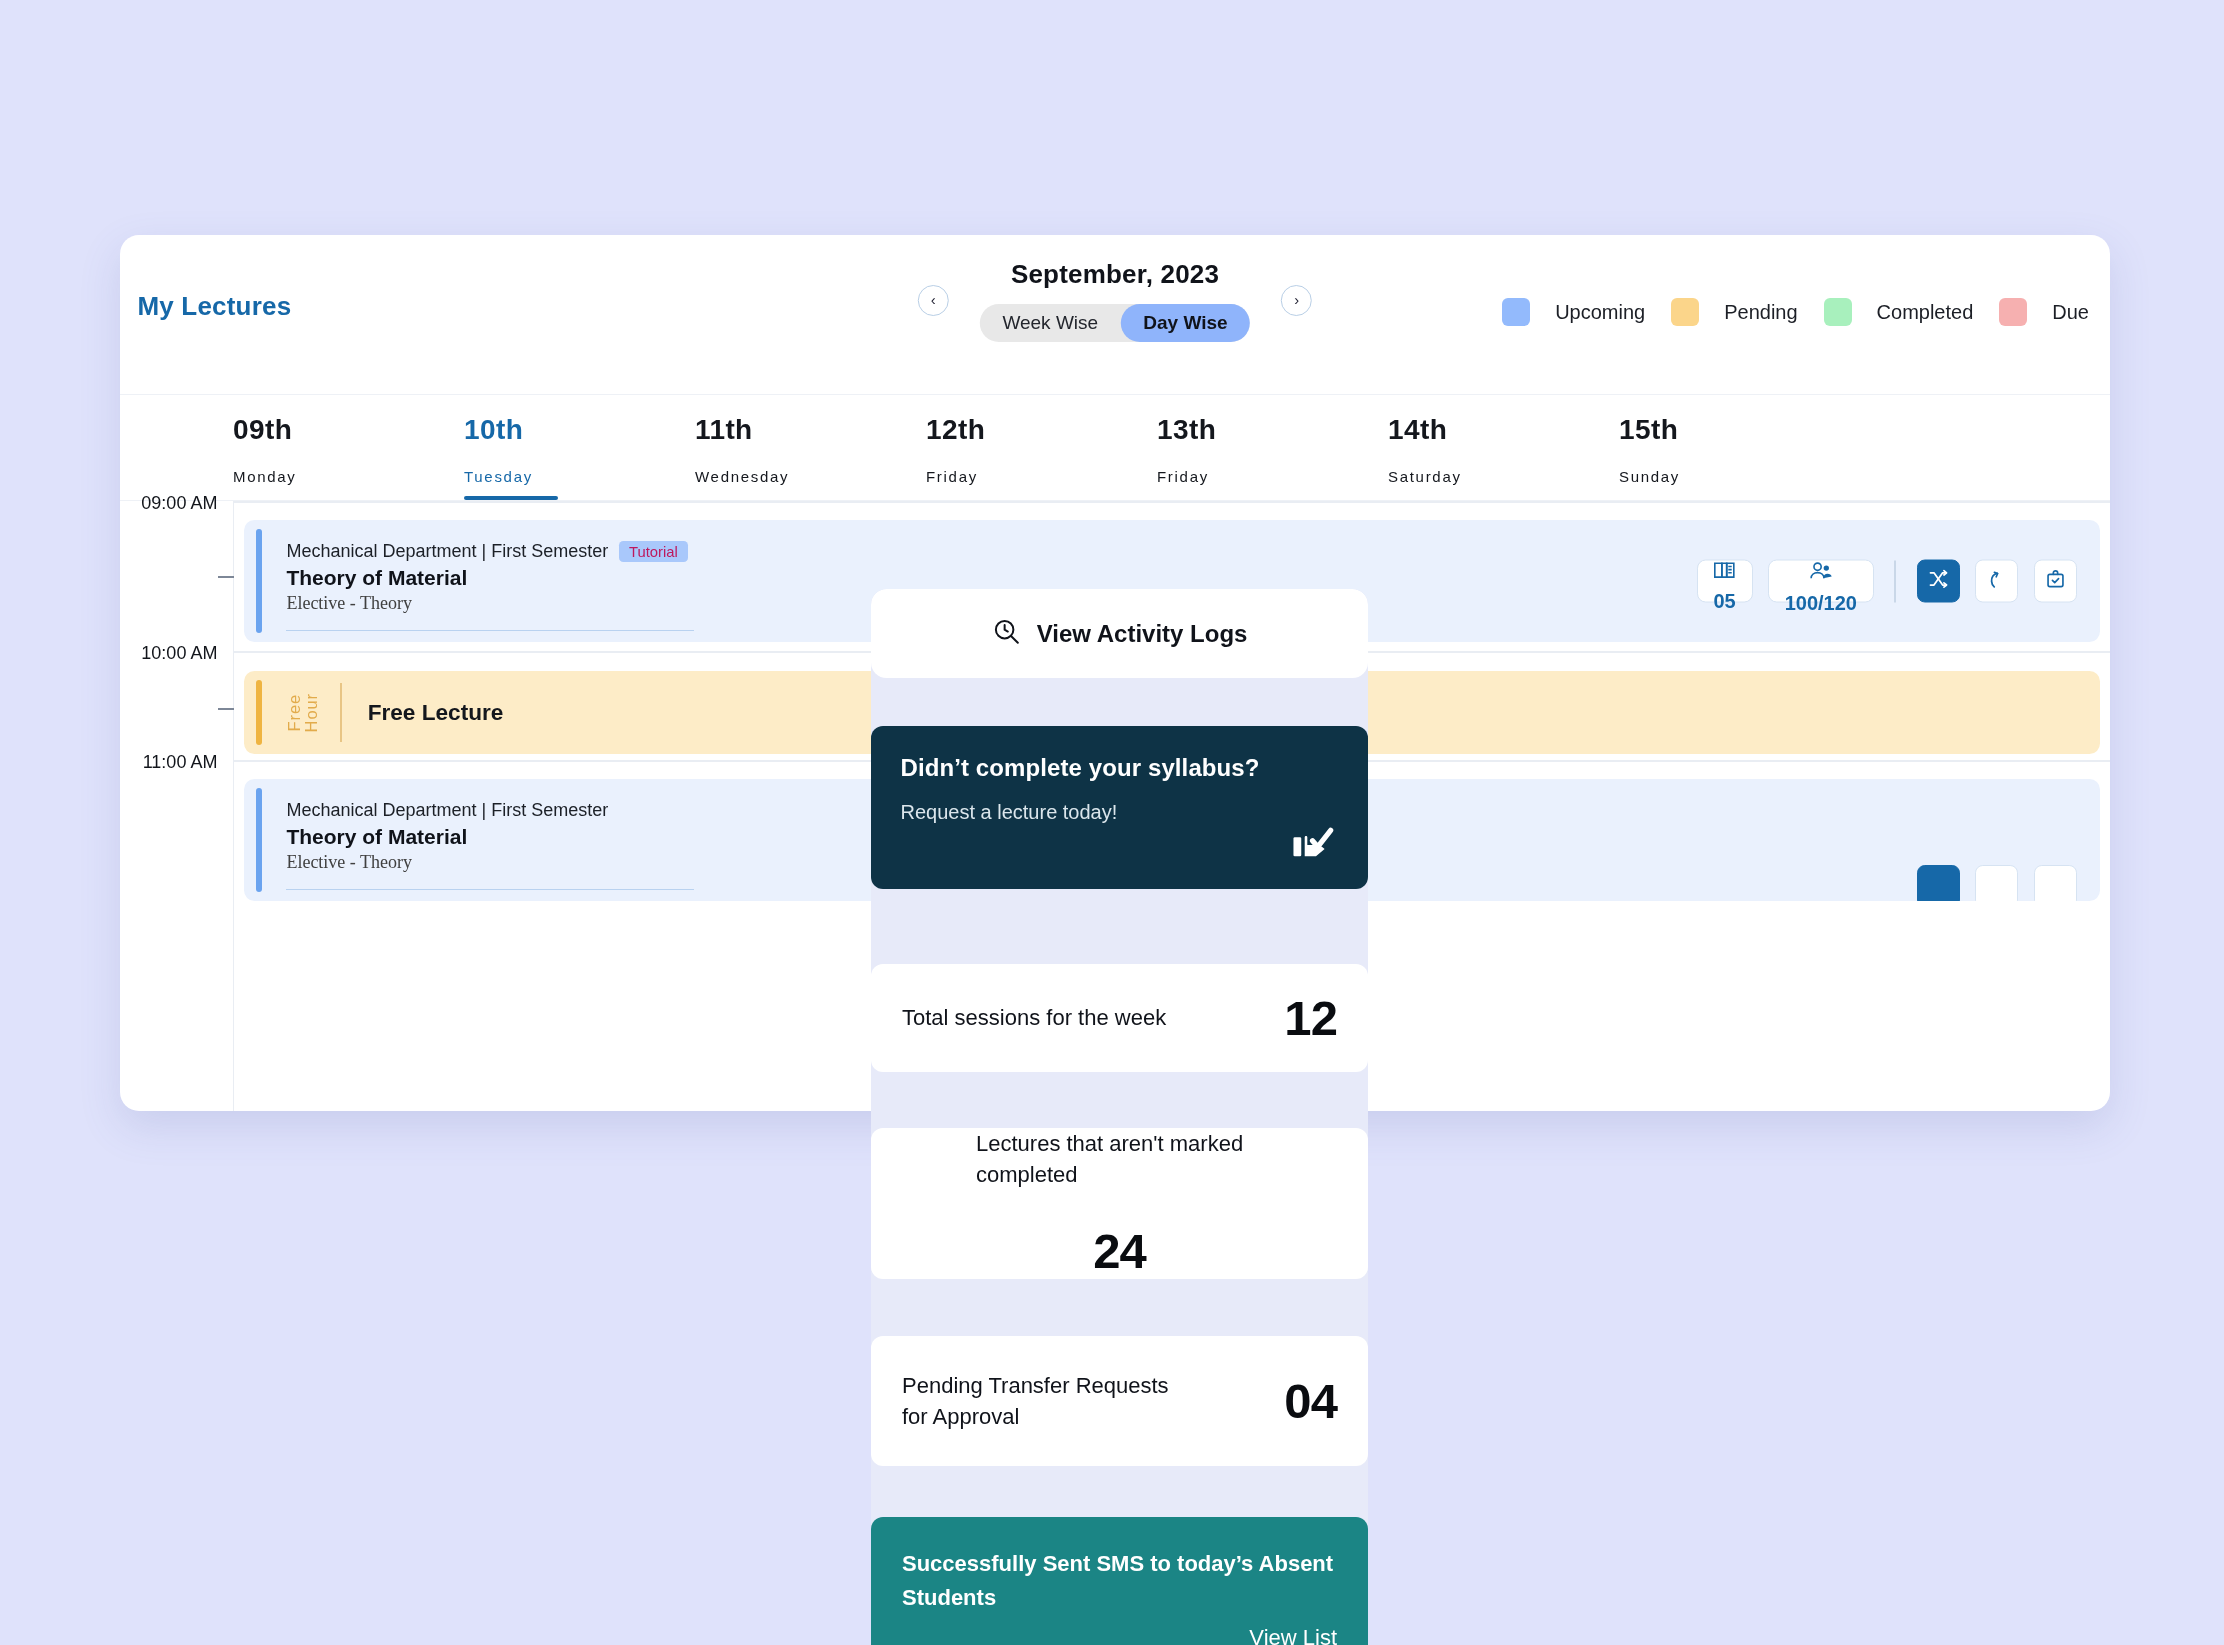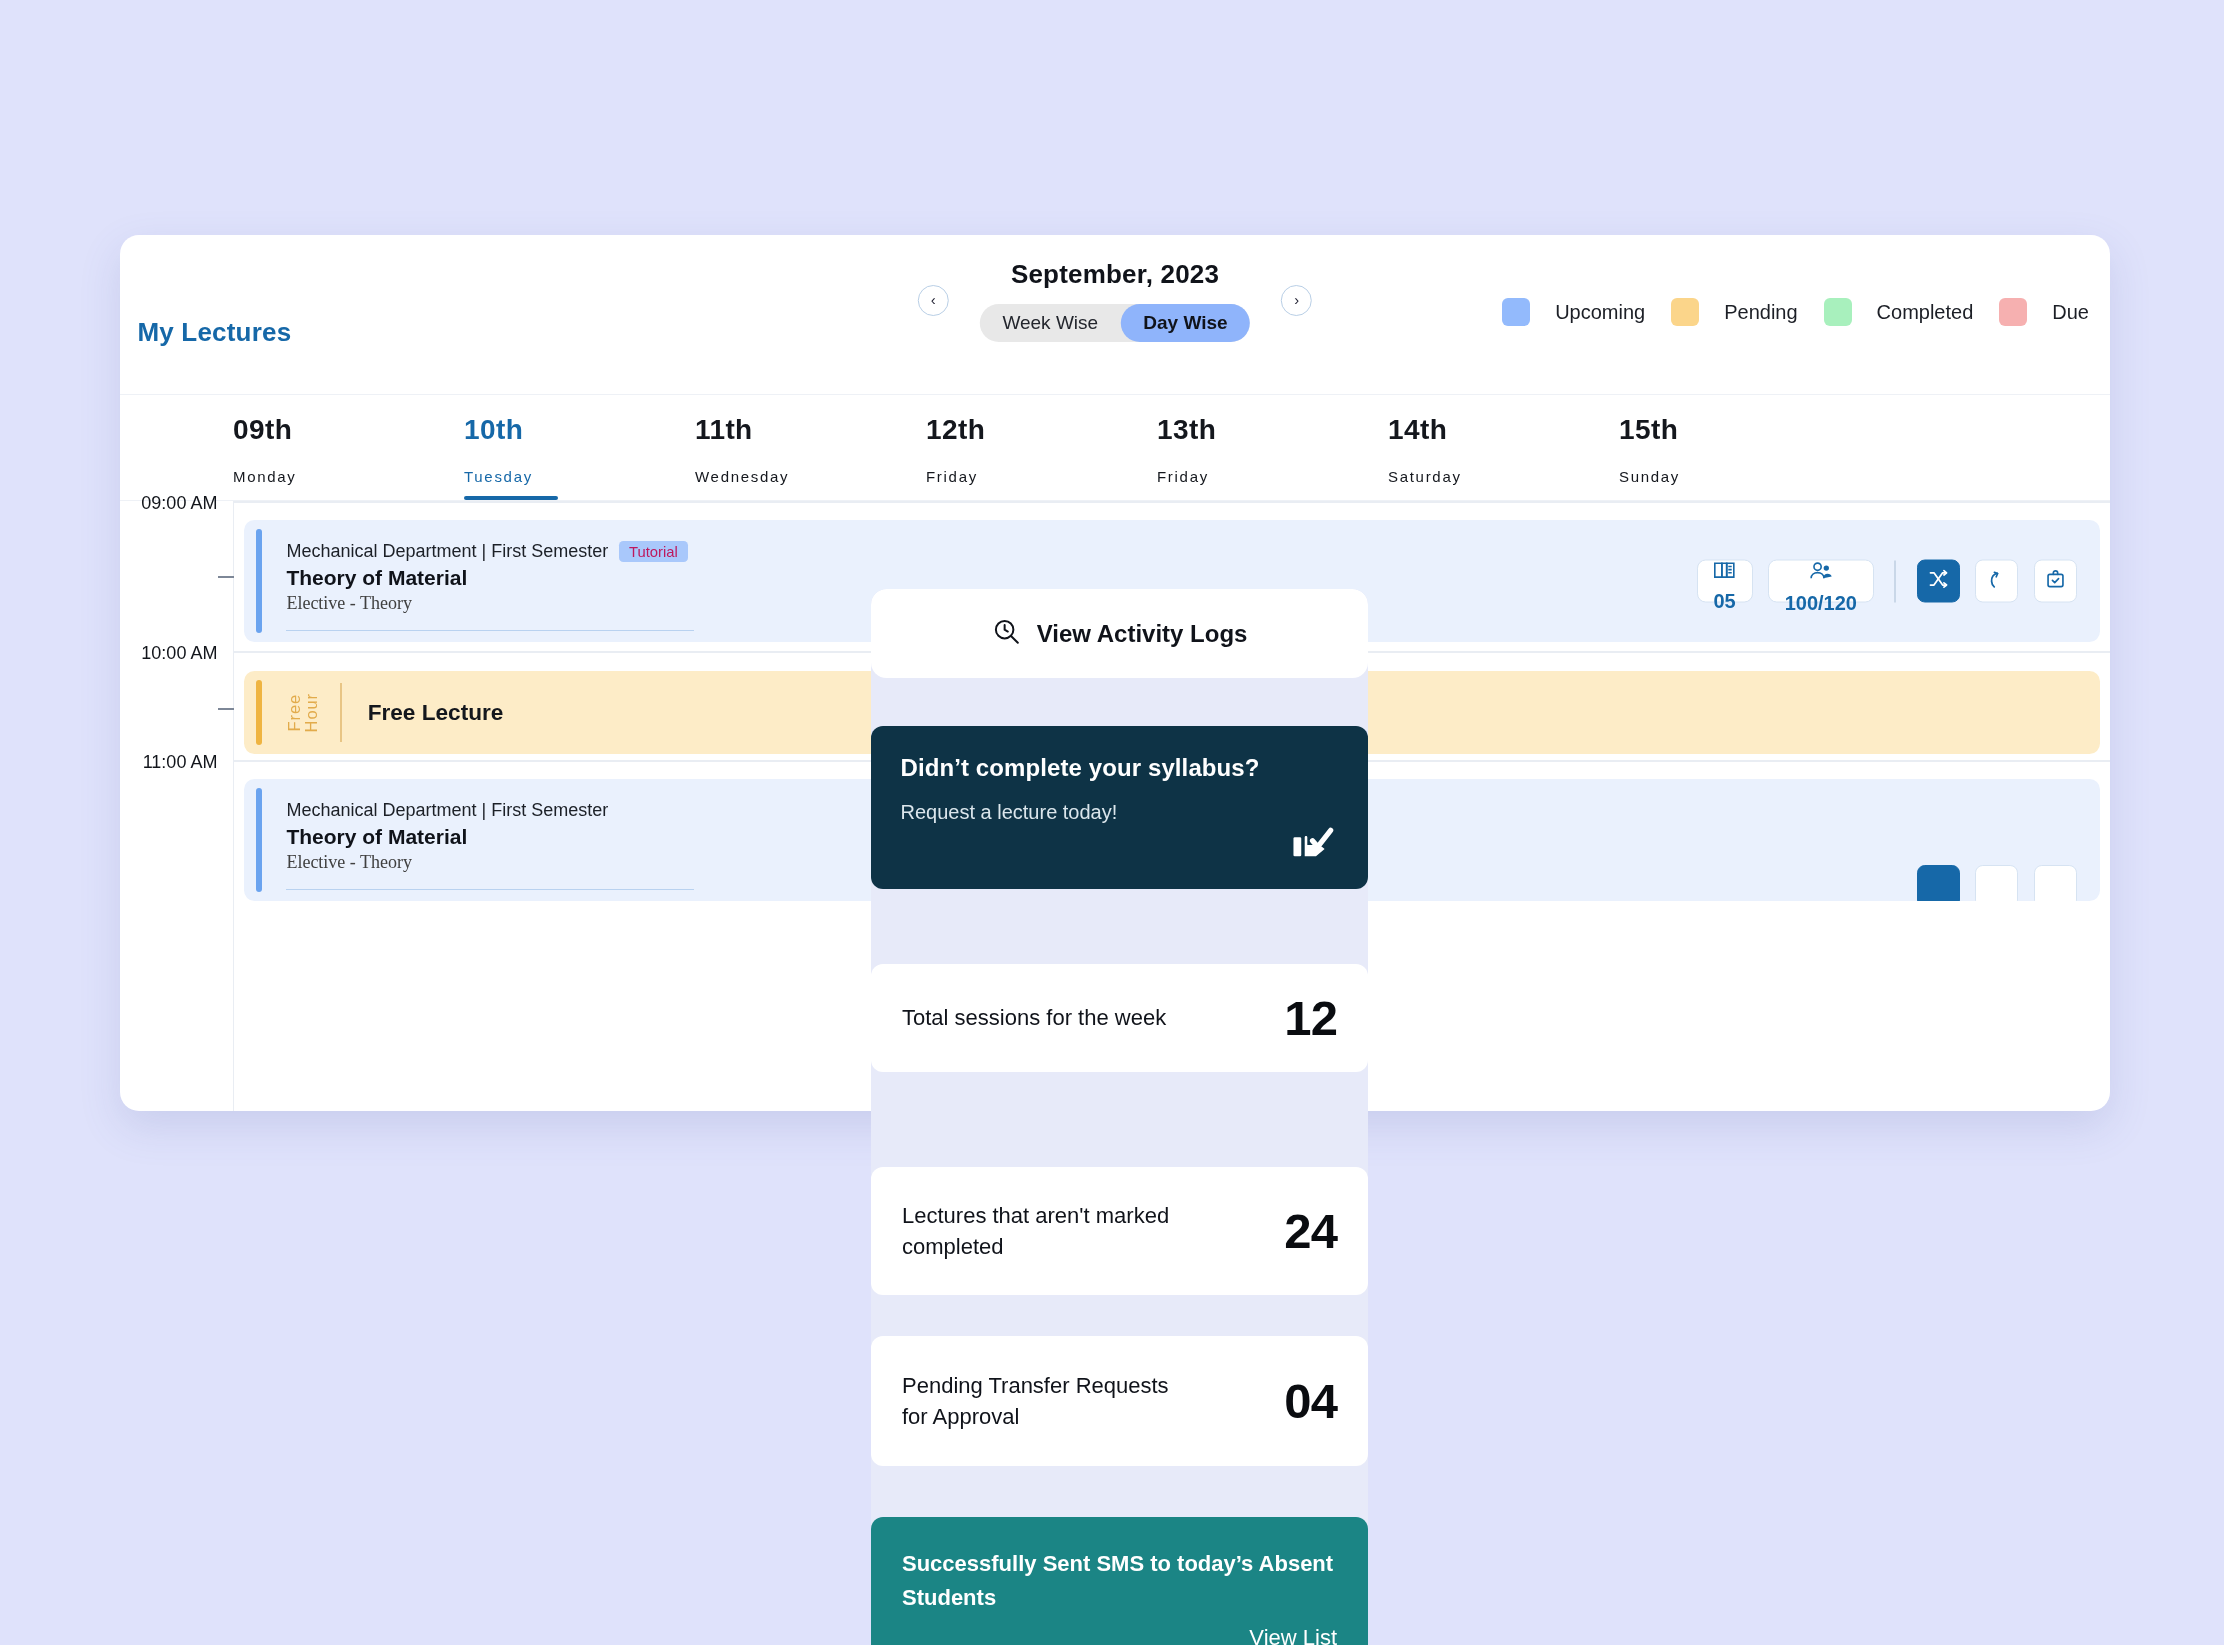--- a/index.html
+++ b/index.html
@@ -25,21 +25,21 @@
     overflow: hidden;
   }
 
   
   .panel-header {
     position: relative;
     height: 160px;
     border-bottom: 1.7px solid #eef1f6;
   }
   .page-title {
-    position: absolute; left: 17.4px; top: 82px;
+    position: absolute; left: 17.4px; top: 56px;
     font-size: 26px; font-weight: bold;
     color: #1668a8; letter-spacing: 0.2px;
   }
 
   .month-nav {
     position: absolute; left: 50%; top: 24px;
     transform: translateX(-50%);
     display: flex; align-items: center; gap: 31px;
   }
   .nav-arrow {
@@ -189,21 +189,21 @@
   .ov-dark-icon { position: absolute; right: 33px; bottom: 26px; }
 
   .ov-stat {
     border-radius: 12px; height: 108px;
     display: flex; align-items: center; justify-content: space-between;
     padding: 0 31px 0 31px;
   }
   .ov-stat-label { font-size: 22px; color: #10131a; line-height: 1.42; max-width: 287px; }
   .ov-stat-value { font-size: 49px; font-weight: bold; color: #0a0c10; letter-spacing: -0.9px; }
   .ov-stat-1 { top: 375px; }
-  .ov-stat-2 { top: 578px; height: 128px; }
+  .ov-stat-2 { top: 539px; height: 151px; flex-direction: column; }
   .ov-stat-3 { top: 747px; height: 130px; }
 
   .ov-teal {
     top: 928px; height: 139px;
     background: #1b8585; border-radius: 12px 12px 0 0;
     padding: 29.5px 31px; color: #fff;
   }
   .ov-teal-title { font-size: 22px; font-weight: bold; line-height: 1.55; }
   .ov-teal-link {
     position: absolute; right: 31px; bottom: 5.2px;

